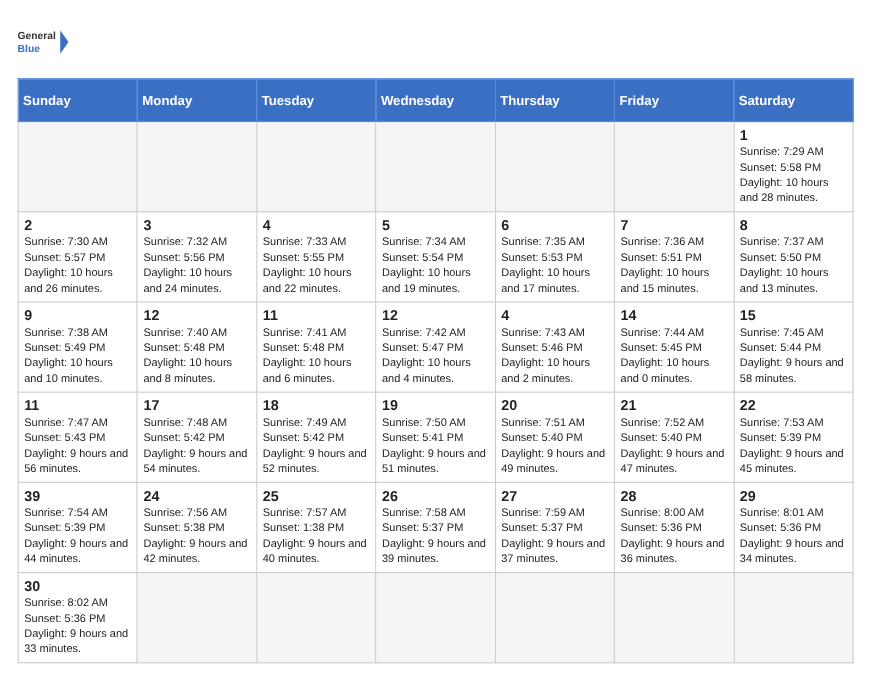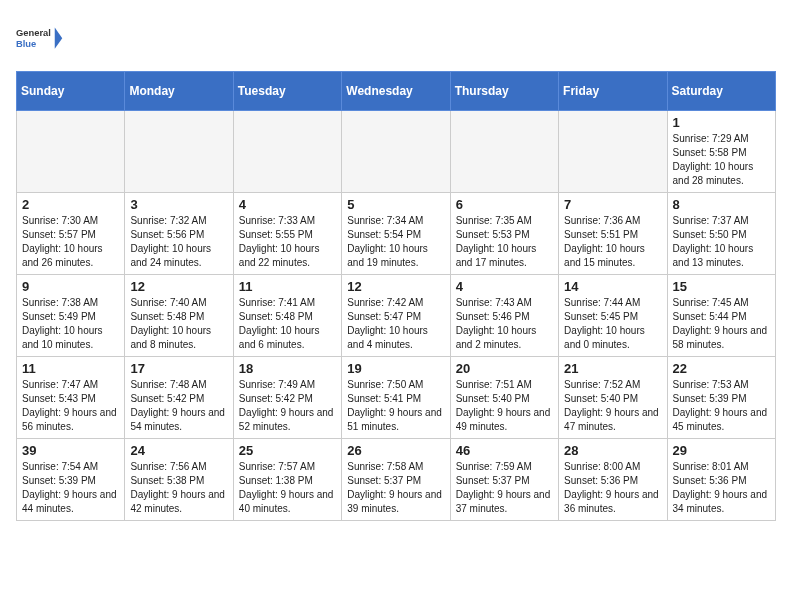--- a/index.html
+++ b/index.html
@@ -273,32 +273,46 @@
 Sunset: 1:38 PM
 Daylight: 9 hours and 40 minutes.</div>
         </td>
         <td>
           <span class="day-number">26</span>
           <div class="cell-text">Sunrise: 7:58 AM
 Sunset: 5:37 PM
 Daylight: 9 hours and 39 minutes.</div>
         </td>
         <td>
-          <span class="day-number">46</span>
+          <span class="day-number">27</span>
           <div class="cell-text">Sunrise: 7:59 AM
 Sunset: 5:37 PM
 Daylight: 9 hours and 37 minutes.</div>
         </td>
         <td>
           <span class="day-number">28</span>
           <div class="cell-text">Sunrise: 8:00 AM
 Sunset: 5:36 PM
 Daylight: 9 hours and 36 minutes.</div>
         </td>
         <td>
           <span class="day-number">29</span>
           <div class="cell-text">Sunrise: 8:01 AM
 Sunset: 5:36 PM
 Daylight: 9 hours and 34 minutes.</div>
         </td>
       </tr>
+      <tr>
+        <td>
+          <span class="day-number">30</span>
+          <div class="cell-text">Sunrise: 8:02 AM
+Sunset: 5:36 PM
+Daylight: 9 hours and 33 minutes.</div>
+        </td>
+        <td class="empty-cell"></td>
+        <td class="empty-cell"></td>
+        <td class="empty-cell"></td>
+        <td class="empty-cell"></td>
+        <td class="empty-cell"></td>
+        <td class="empty-cell"></td>
+      </tr>
     </tbody>
 </table>
 
 </body></html>

